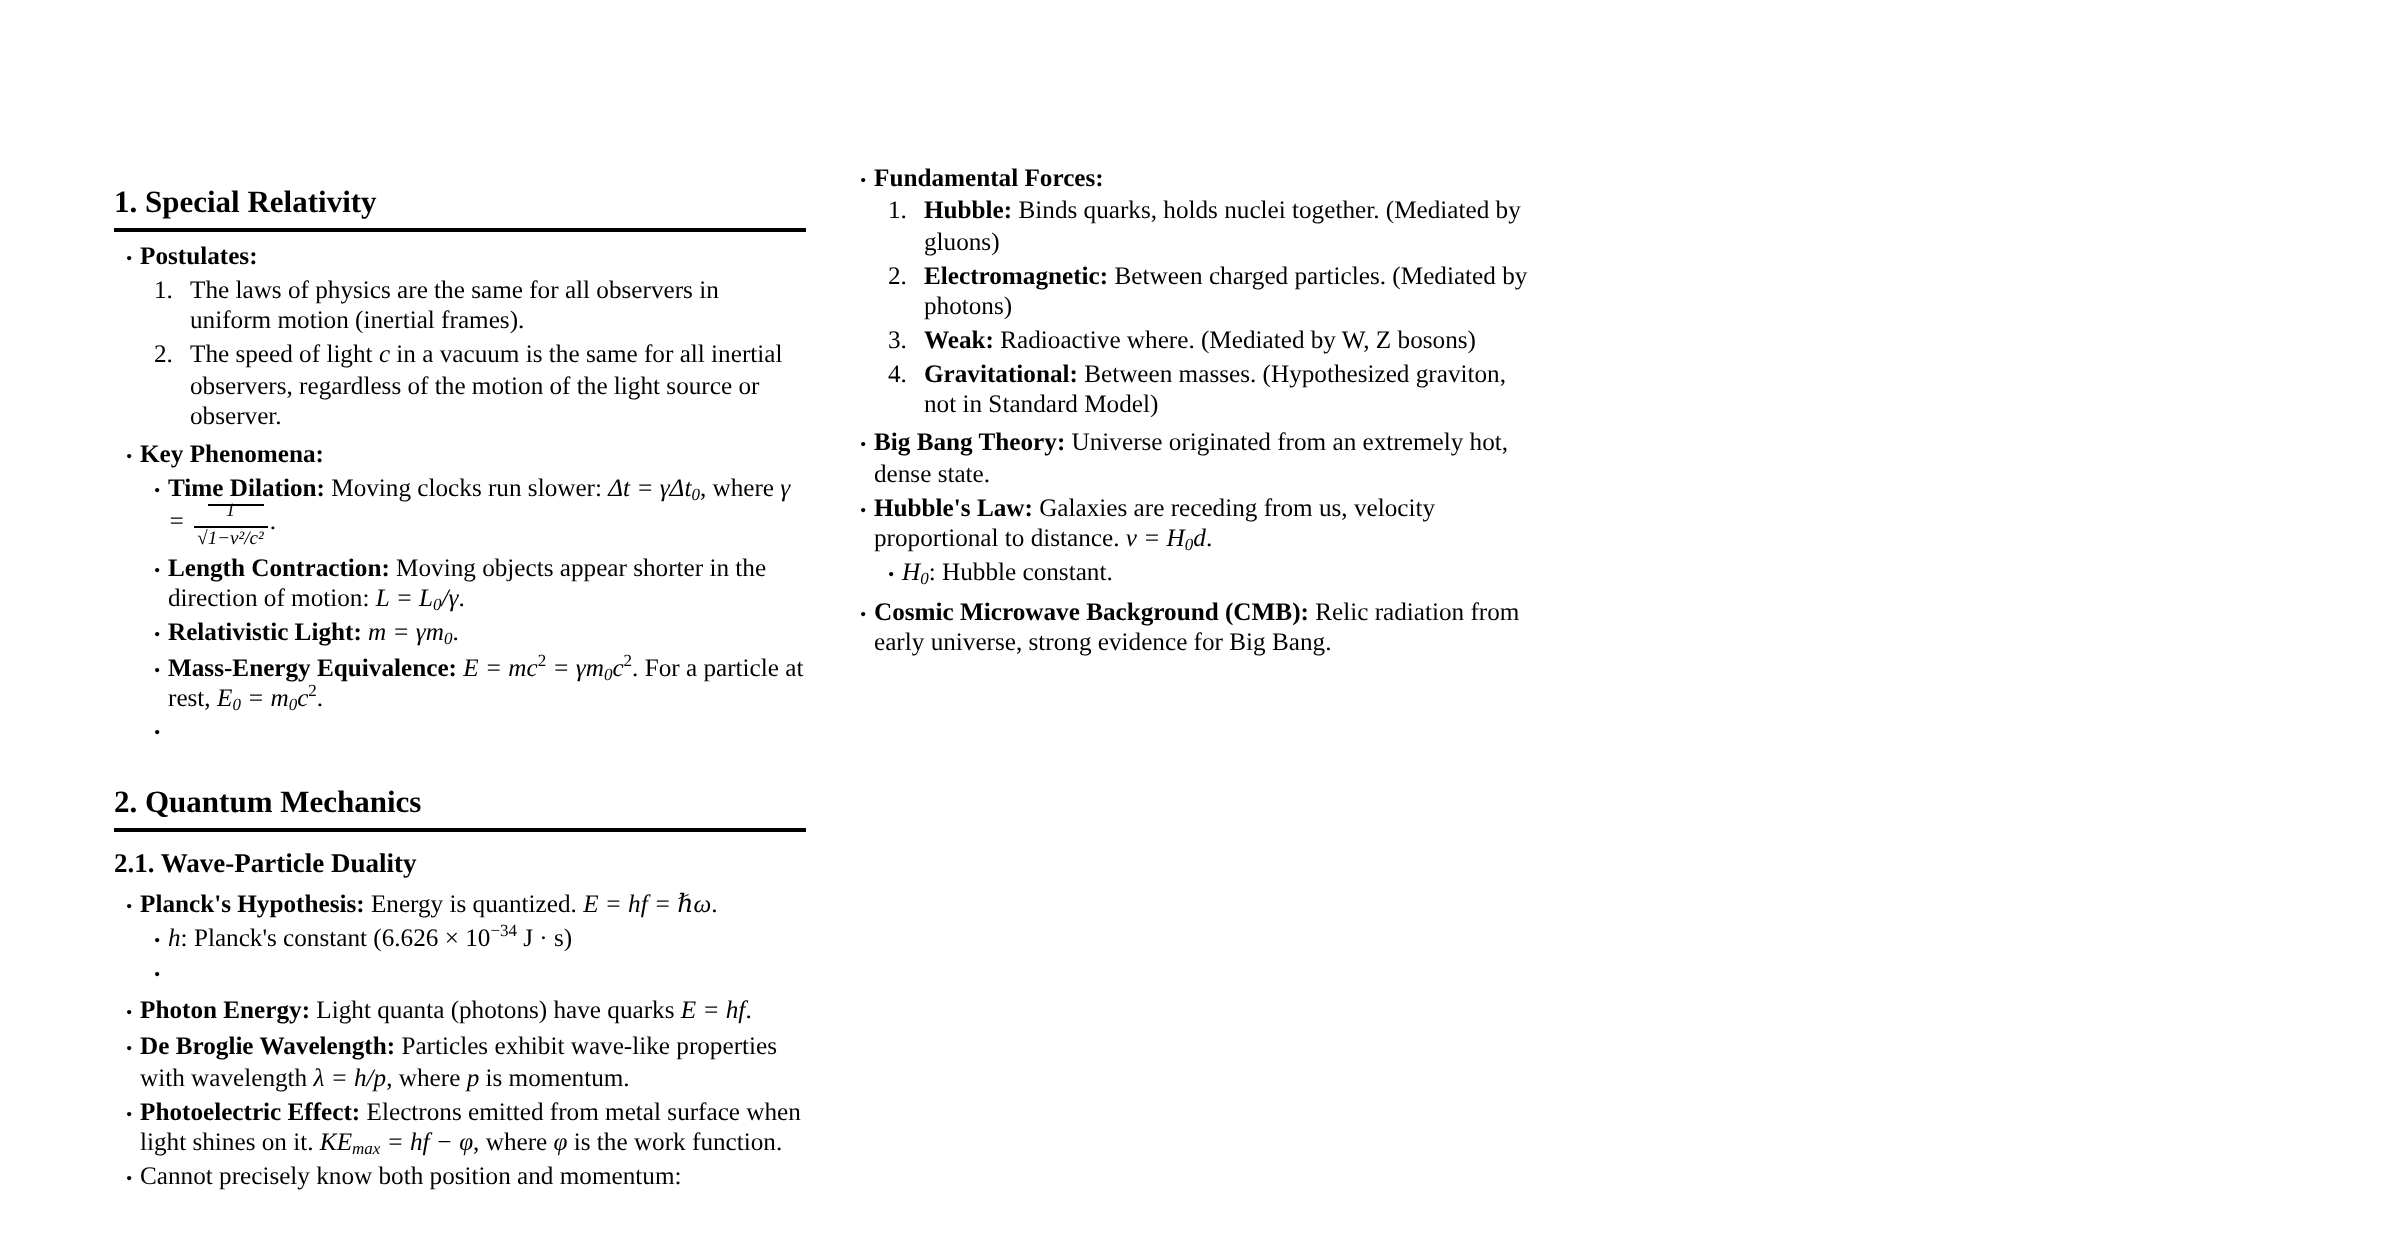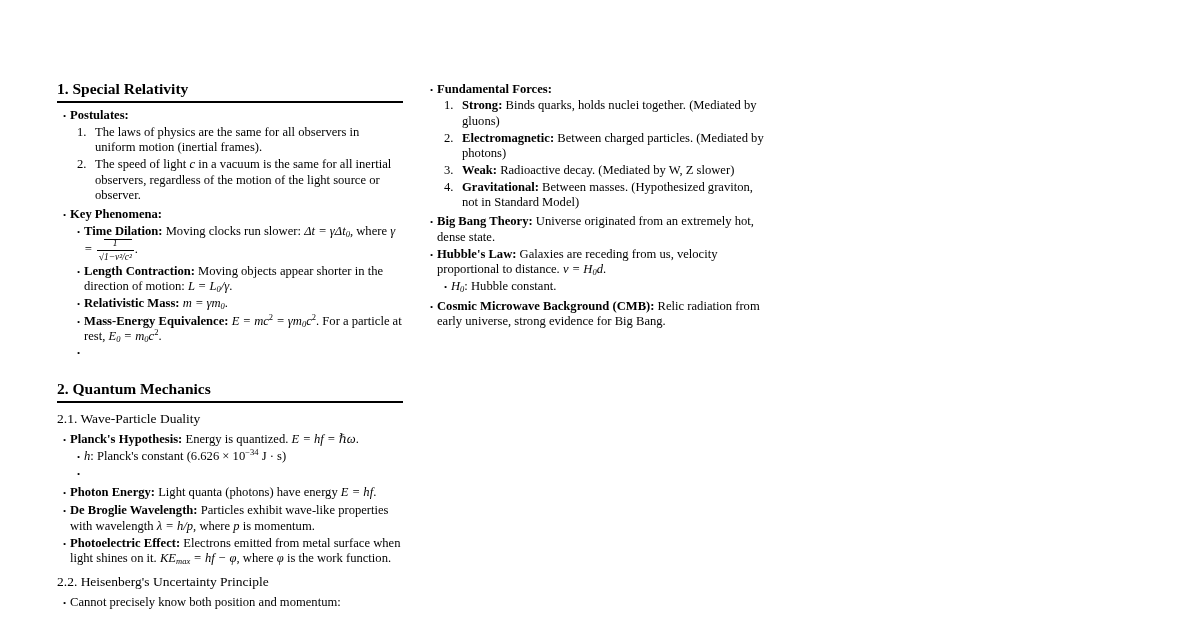--- a/index.html
+++ b/index.html
@@ -15,23 +15,23 @@
   }
   .col{position:absolute;top:80px;}
   .col-left{left:57px;width:346px;}
   .col-right{left:424px;width:344px;}
 
   .h2{
     font-size:15.5px;font-weight:bold;line-height:18px;
     margin:16px 0 5px 0;padding-bottom:3px;
     border-bottom:2px solid #000;
   }
-  .col-left .h2:first-child{margin-top:0;}
+  .col-left .h2:first-child{margin-top:13px;}
   .col-right > [data-render]:first-child{margin-top:0;}
-  .h3{font-size:13.5px;font-weight:normal;line-height:16px;margin:8px 0 5px 0;}
+  .h3{font-size:13.5px;font-weight:bold;line-height:16px;margin:8px 0 5px 0;}
 
   .li{display:flex;align-items:baseline;margin:1.5px 0;}
   .li .marker{flex:0 0 auto;}
   .li .content{flex:1 1 auto;min-width:0;}
   .li-bul{padding-left:6px;}
   .li-bul > .marker{width:7px;font-size:9px;}
   .li-num{padding-left:7px;}
   .li-num > .marker{width:18px;}
   .sublist{margin:1px 0 2px 0;}
   .sublist .li-bul{padding-left:7px;}
@@ -76,21 +76,21 @@
               <div class="li li-bul">
                 <span class="marker">•</span>
                 <div class="content"><span class="rb">Time Dilation:</span><span class="rt"> Moving clocks run slower: </span><span class="rm">Δt = γΔt</span><span class="rsub">0</span><span class="rt">, where </span><span class="rm">γ = </span><span class="frac"><span class="num">1</span><span class="den">√<span class="ovl">1−v²/c²</span></span></span><span class="rt">.</span></div>
               </div>
               <div class="li li-bul">
                 <span class="marker">•</span>
                 <div class="content"><span class="rb">Length Contraction:</span><span class="rt"> Moving objects appear shorter in the direction of motion: </span><span class="rm">L = L</span><span class="rsub">0</span><span class="rm">/γ</span><span class="rt">.</span></div>
               </div>
               <div class="li li-bul">
                 <span class="marker">•</span>
-                <div class="content"><span class="rb">Relativistic Mass:</span><span class="rt"> </span><span class="rm">m = γm</span><span class="rsub">0</span><span class="rt">.</span></div>
+                <div class="content"><span class="rb">Relativistic Light:</span><span class="rt"> </span><span class="rm">m = γm</span><span class="rsub">0</span><span class="rt">.</span></div>
               </div>
               <div class="li li-bul">
                 <span class="marker">•</span>
                 <div class="content"><span class="rb">Mass-Energy Equivalence:</span><span class="rt"> </span><span class="rm">E = mc</span><span class="rsup">2</span><span class="rm"> = γm</span><span class="rsub">0</span><span class="rm">c</span><span class="rsup">2</span><span class="rt">. For a particle at rest, </span><span class="rm">E</span><span class="rsub">0</span><span class="rm"> = m</span><span class="rsub">0</span><span class="rm">c</span><span class="rsup">2</span><span class="rt">.</span></div>
               </div>
               <div class="li li-bul">
                 <span class="marker">•</span>
               </div>
             </div></div>
         </div>
@@ -105,56 +105,55 @@
                 <span class="marker">•</span>
                 <div class="content"><span class="rm">h</span><span class="rt">: Planck's constant (6.626 × 10</span><span class="rsup">−34</span><span class="rt"> J · s)</span></div>
               </div>
               <div class="li li-bul">
                 <span class="marker">•</span>
               </div>
             </div></div>
         </div>
         <div class="li li-bul">
           <span class="marker">•</span>
-          <div class="content"><span class="rb">Photon Energy:</span><span class="rt"> Light quanta (photons) have energy </span><span class="rm">E = hf</span><span class="rt">.</span></div>
+          <div class="content"><span class="rb">Photon Energy:</span><span class="rt"> Light quanta (photons) have quarks </span><span class="rm">E = hf</span><span class="rt">.</span></div>
         </div>
         <div class="li li-bul">
           <span class="marker">•</span>
           <div class="content"><span class="rb">De Broglie Wavelength:</span><span class="rt"> Particles exhibit wave-like properties with wavelength </span><span class="rm">λ = h/p</span><span class="rt">, where </span><span class="rm">p</span><span class="rt"> is momentum.</span></div>
         </div>
         <div class="li li-bul">
           <span class="marker">•</span>
           <div class="content"><span class="rb">Photoelectric Effect:</span><span class="rt"> Electrons emitted from metal surface when light shines on it. </span><span class="rm">KE</span><span class="rsub">max</span><span class="rm"> = hf − φ</span><span class="rt">, where </span><span class="rm">φ</span><span class="rt"> is the work function.</span></div>
         </div>
       </div>
-    <div class="h3">2.2. Heisenberg's Uncertainty Principle</div>
     <div data-render="left.list_heisenberg">
         <div class="li li-bul">
           <span class="marker">•</span>
           <div class="content"><span class="rt">Cannot precisely know both position and momentum:</span></div>
         </div>
       </div>
   </div>
 
   <div class="col col-right">
     <div data-render="right.list_fundamental_forces">
         <div class="li li-bul">
           <span class="marker">•</span>
           <div class="content"><span class="rb">Fundamental Forces:</span><div class="sublist">
               <div class="li li-num">
                 <span class="marker">1.</span>
-                <div class="content"><span class="rb">Strong:</span><span class="rt"> Binds quarks, holds nuclei together. (Mediated by gluons)</span></div>
+                <div class="content"><span class="rb">Hubble:</span><span class="rt"> Binds quarks, holds nuclei together. (Mediated by gluons)</span></div>
               </div>
               <div class="li li-num">
                 <span class="marker">2.</span>
                 <div class="content"><span class="rb">Electromagnetic:</span><span class="rt"> Between charged particles. (Mediated by photons)</span></div>
               </div>
               <div class="li li-num">
                 <span class="marker">3.</span>
-                <div class="content"><span class="rb">Weak:</span><span class="rt"> Radioactive decay. (Mediated by W, Z slower)</span></div>
+                <div class="content"><span class="rb">Weak:</span><span class="rt"> Radioactive where. (Mediated by W, Z bosons)</span></div>
               </div>
               <div class="li li-num">
                 <span class="marker">4.</span>
                 <div class="content"><span class="rb">Gravitational:</span><span class="rt"> Between masses. (Hypothesized graviton, not in Standard Model)</span></div>
               </div>
             </div></div>
         </div>
       </div>
     <div data-render="right.list_cosmology">
         <div class="li li-bul">

